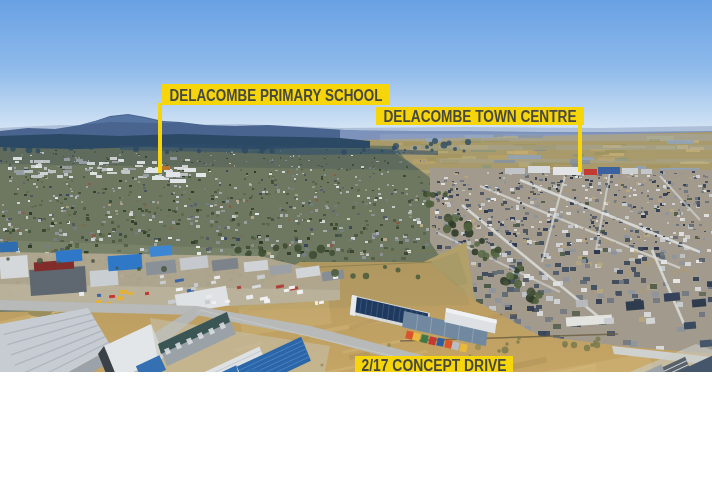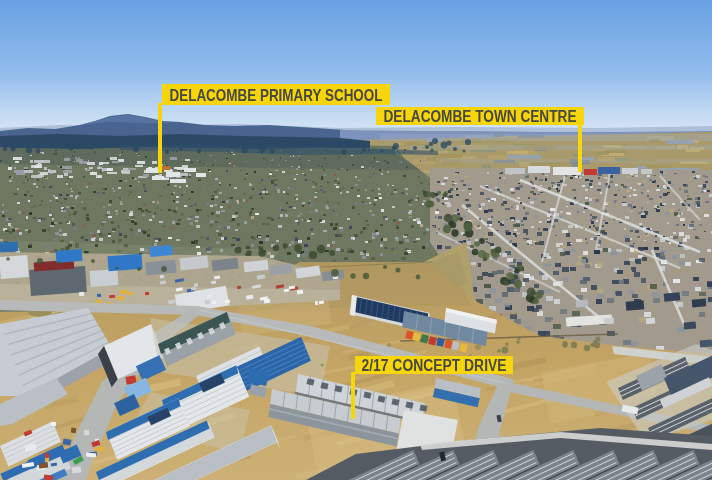--- a/index.html
+++ b/index.html
@@ -1,16 +1,16 @@
 <!DOCTYPE html>
 <html><head>
 <meta charset="utf-8">
 <style>
 html,body{margin:0;padding:0;background:#fff;}
-#scene{width:712px;height:480px;overflow:hidden;position:relative;}
+#scene{width:712px;height:372px;overflow:hidden;position:relative;}
 </style>
 </head>
 <body>
 <div id="scene">
 <svg width="712" height="480" viewBox="0 0 712 480">
 
 <defs>
         <linearGradient id="sky" x1="0" y1="0" x2="0" y2="1">
           <stop offset="0" stop-color="#68a1e3"></stop>
           <stop offset="0.5" stop-color="#90bbeb"></stop>

